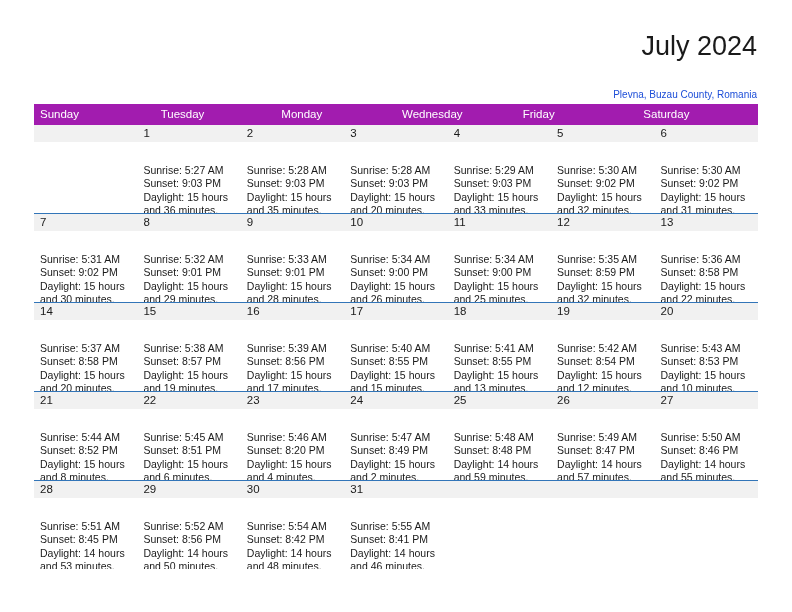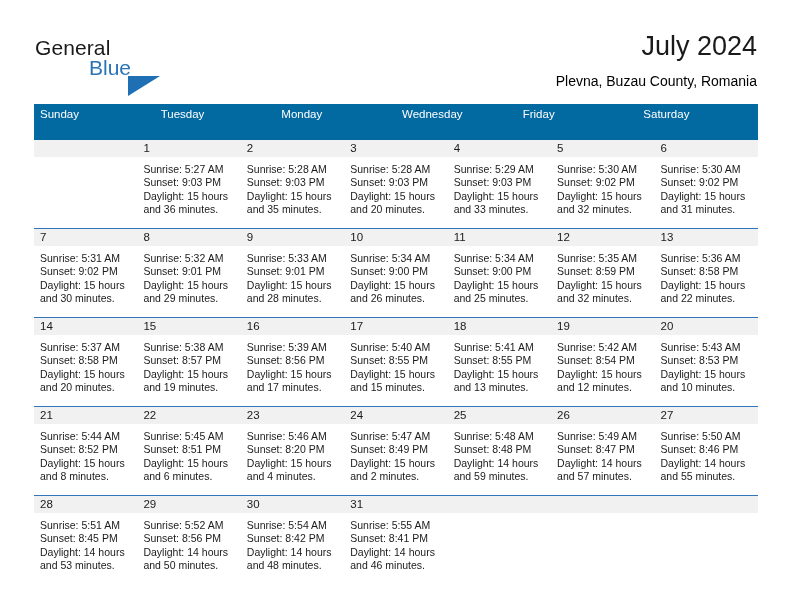--- a/index.html
+++ b/index.html
@@ -70,38 +70,38 @@
     top: 30px;
     text-align: right;
   }
   .cal-title {
     font-size: 27px;
     color: #1a1a1a;
     line-height: 32px;
     white-space: nowrap;
   }
   .cal-subtitle {
-    margin-top: 10px;
-    font-size: 14px;
-    color: #000000;
+    margin-top: 24px;
+    font-size: 10px;
+    color: #1d4ed8;
     line-height: 18px;
     white-space: nowrap;
   }
 
   
   .calendar {
     position: absolute;
     left: 34px;
     top: 104px;
     width: 724px;
   }
   .dow-row {
     display: flex;
-    background: #0369a1;
-    height: 36px;
+    background: #a21caf;
+    height: 21px;
   }
   .dow {
     flex: 1 1 0;
     color: #ffffff;
     font-size: 11.5px;
     line-height: 21px;
     padding-left: 6px;
     box-sizing: border-box;
     overflow: hidden;
     white-space: nowrap;
@@ -130,41 +130,36 @@
     font-size: 11.5px;
     line-height: 17px;
     padding-left: 6px;
     color: #1a1a1a;
     box-sizing: border-box;
   }
   .cell.empty .daynum-band {
     background: #f1f1f1;
   }
   .detail {
-    padding: 6px 6px 0 6px;
+    padding: 22px 6px 0 6px;
     font-size: 10.5px;
     line-height: 13.3px;
     color: #1a1a1a;
   }
   .detail div {
     white-space: nowrap;
   }
 </style>
 </head>
 <body>
 
 <div class="page">
 
   <div class="top">
 
-    <div class="logo">
-      <span class="logo-general">General</span>
-      <span class="logo-tri"></span>
-      <span class="logo-blue">Blue</span>
-    </div>
 
     <div class="title-block">
       <div class="cal-title">July 2024</div>
       <div class="cal-subtitle">Plevna, Buzau County, Romania</div>
     </div>
 
   </div>
 
   <div class="calendar">
     <div class="dow-row">

